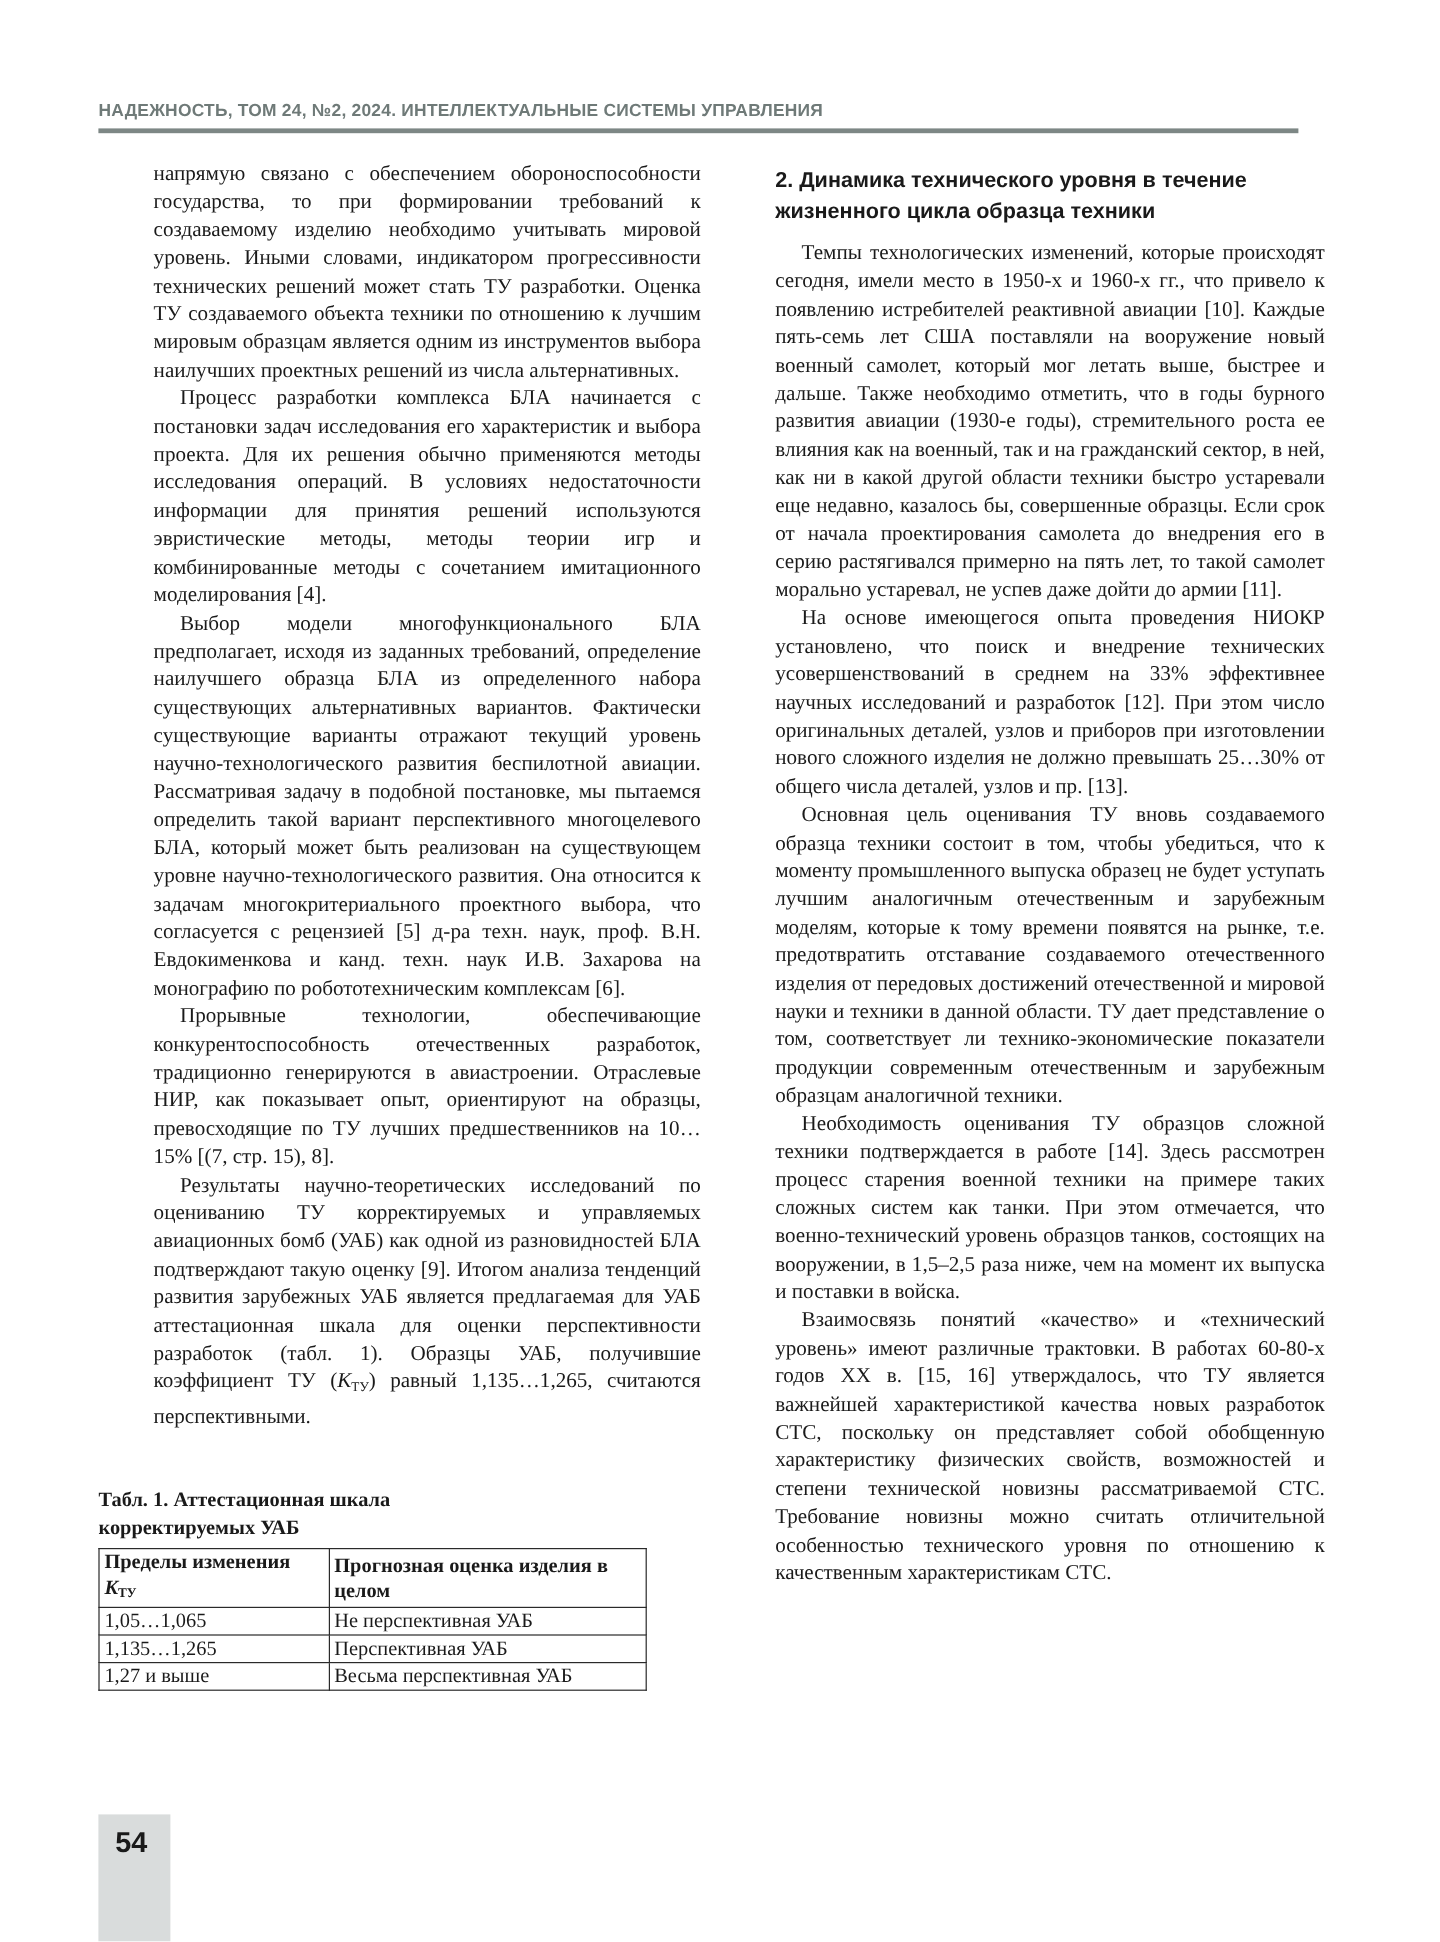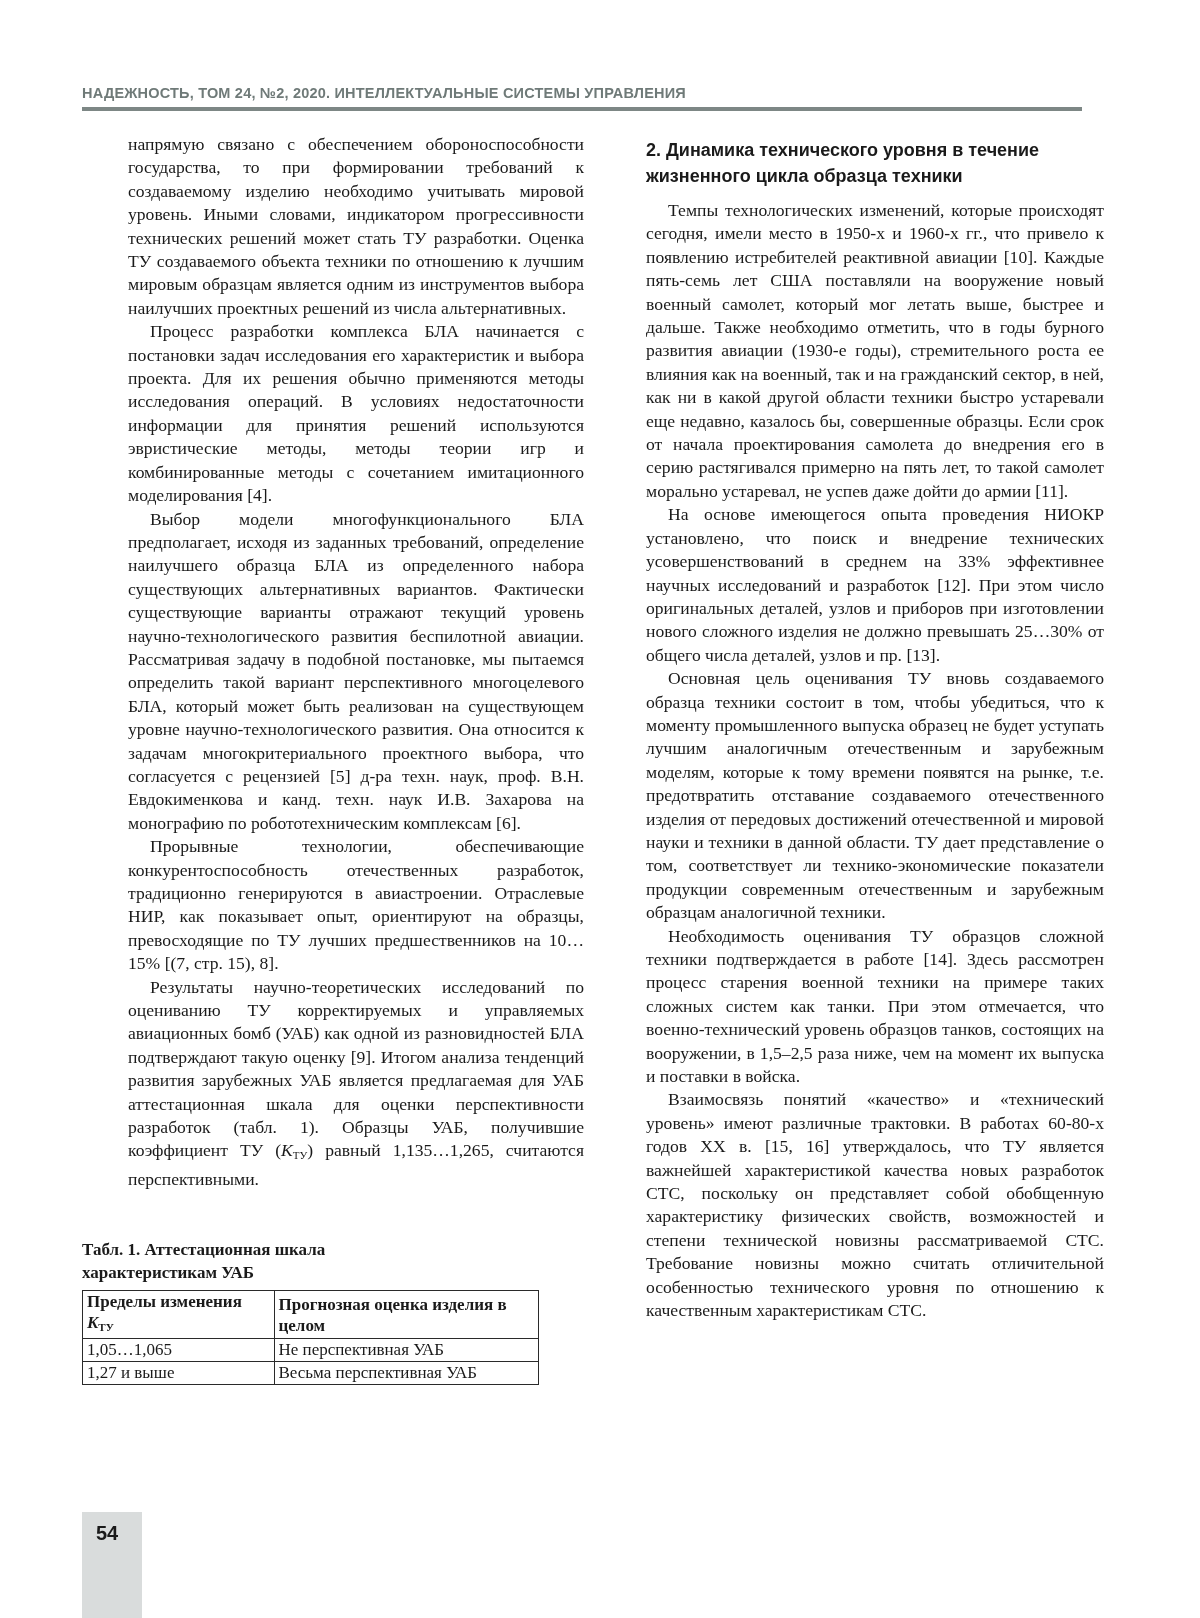--- a/index.html
+++ b/index.html
@@ -43,56 +43,60 @@
   }
   table.scale th { font-weight: bold; line-height: 21px; }
   table.scale th:first-child { width: 42%; }
   .page-tab {
     position: absolute; left: 82px; top: 1512px; width: 60px; height: 106px;
     background: #d9dcdc;
   }
   .page-num {
     position: absolute; left: 96px; top: 1522px;
     font-family: "Liberation Sans", sans-serif; font-weight: bold;
-    font-size: 20px; color: #1a1a1a;
+    font-size: 24px; color: #1a1a1a;
   }
 </style>
 </head>
 <body>
 
-<div class="running-head">НАДЕЖНОСТЬ, ТОМ 24, №2, 2020. ИНТЕЛЛЕКТУАЛЬНЫЕ СИСТЕМЫ УПРАВЛЕНИЯ</div>
+<div class="running-head">НАДЕЖНОСТЬ, ТОМ 24, №2, 2024. ИНТЕЛЛЕКТУАЛЬНЫЕ СИСТЕМЫ УПРАВЛЕНИЯ</div>
 <div class="head-rule"></div>
 
 <div class="col col-left">
   <p class="cont">напрямую связано с обеспечением обороноспособности государства, то при формировании требований к создаваемому изделию необходимо учитывать мировой уровень. Иными словами, индикатором прогрессивности технических решений может стать ТУ разработки. Оценка ТУ создаваемого объекта техники по отношению к лучшим мировым образцам является одним из инструментов выбора наилучших проектных решений из числа альтернативных.</p>
   <p>Процесс разработки комплекса БЛА начинается с постановки задач исследования его характеристик и выбора проекта. Для их решения обычно применяются методы исследования операций. В условиях недостаточности информации для принятия решений используются эвристические методы, методы теории игр и комбинированные методы с сочетанием имитационного моделирования [4].</p>
   <p>Выбор модели многофункционального БЛА предполагает, исходя из заданных требований, определение наилучшего образца БЛА из определенного набора существующих альтернативных вариантов. Фактически существующие варианты отражают текущий уровень научно-технологического развития беспилотной авиации. Рассматривая задачу в подобной постановке, мы пытаемся определить такой вариант перспективного многоцелевого БЛА, который может быть реализован на существующем уровне научно-технологического развития. Она относится к задачам многокритериального проектного выбора, что согласуется с рецензией [5] д-ра техн. наук, проф. В.Н. Евдокименкова и канд. техн. наук И.В. Захарова на монографию по робототехническим комплексам [6].</p>
   <p>Прорывные технологии, обеспечивающие конкурентоспособность отечественных разработок, традиционно генерируются в авиастроении. Отраслевые НИР, как показывает опыт, ориентируют на образцы, превосходящие по ТУ лучших предшественников на 10…15% [(7, стр. 15), 8].</p>
   <p><span>Результаты научно-теоретических исследований по оцениванию ТУ корректируемых и управляемых авиационных бомб (УАБ) как одной из разновидностей БЛА подтверждают такую оценку [9]. Итогом анализа тенденций развития зарубежных УАБ является предлагаемая для УАБ аттестационная шкала для оценки перспективности разработок (табл. 1). Образцы УАБ, получившие коэффициент ТУ (</span><i>K</i><span class="sub">ТУ</span><span>) равный 1,135…1,265, считаются перспективными.</span></p>
 </div>
 
 <div class="table-caption">
   <div>Табл. 1. Аттестационная шкала</div>
-  <div>характеристикам УАБ</div>
+  <div>корректируемых УАБ</div>
 </div>
 
 <table class="scale">
   <thead>
     <tr>
       <th>
         <span>Пределы изменения</span><br>
         <i>K</i><span class="sub">ТУ</span>
       </th>
       <th>Прогнозная оценка изделия в целом</th>
     </tr>
   </thead>
   <tbody>
     <tr>
       <td>1,05…1,065</td>
       <td>Не перспективная УАБ</td>
+    </tr>
+    <tr>
+      <td>1,135…1,265</td>
+      <td>Перспективная УАБ</td>
     </tr>
     <tr>
       <td>1,27 и выше</td>
       <td>Весьма перспективная УАБ</td>
     </tr>
   </tbody>
 </table>
 
 <div class="col col-right">
   <div class="section-title">2. Динамика технического уровня в течение жизненного цикла образца техники</div>

